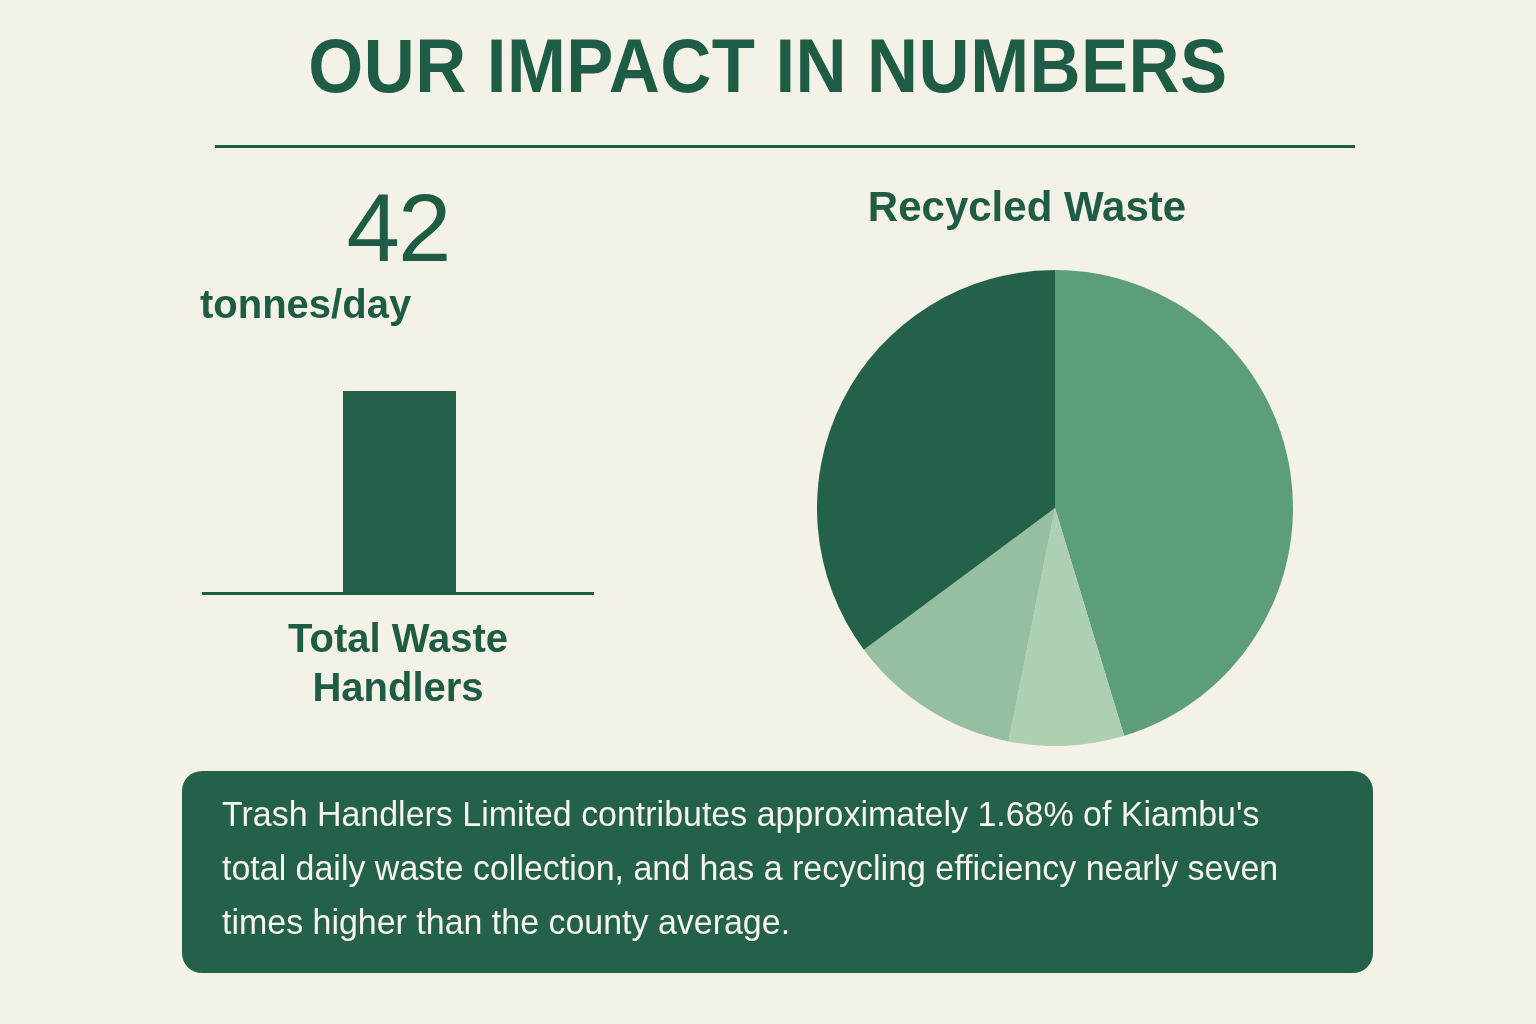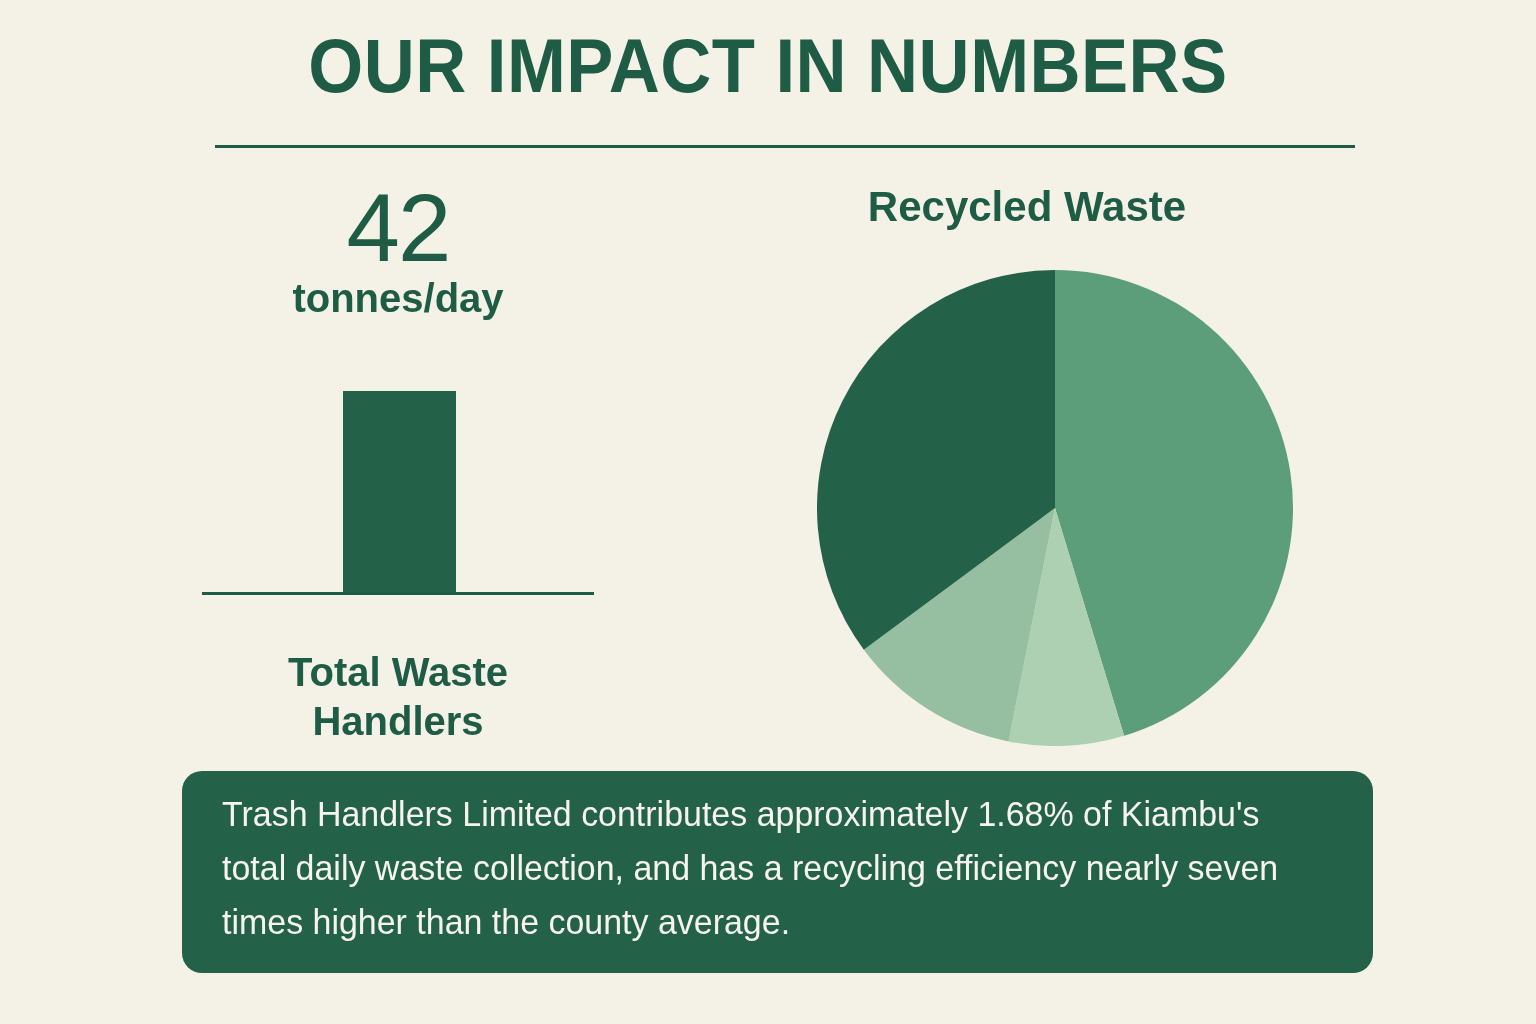--- a/index.html
+++ b/index.html
@@ -51,25 +51,25 @@
   }
   .big-number {
     text-align: center;
     font-size: 96px;
     font-weight: normal;
     color: #1f5c45;
     line-height: 1;
     letter-spacing: -2px;
   }
   .big-unit {
-    text-align: center;
     font-size: 40px;
     font-weight: bold;
     color: #1f5c45;
     line-height: 1.1;
+    margin-top: 6px;
   }
 
   .bar-chart {
     position: absolute;
     left: 202px;
     top: 370px;
     width: 392px;
     height: 225px;
   }
   .bar {
@@ -84,21 +84,21 @@
     left: 0;
     bottom: 0;
     width: 392px;
     height: 3px;
     background: #1f5c45;
   }
 
   .bar-caption {
     position: absolute;
     left: 200px;
-    top: 648px;
+    top: 614px;
     width: 396px;
     text-align: center;
     font-size: 40px;
     font-weight: bold;
     color: #1f5c45;
     line-height: 1.22;
   }
 
   
   .pie-title {

